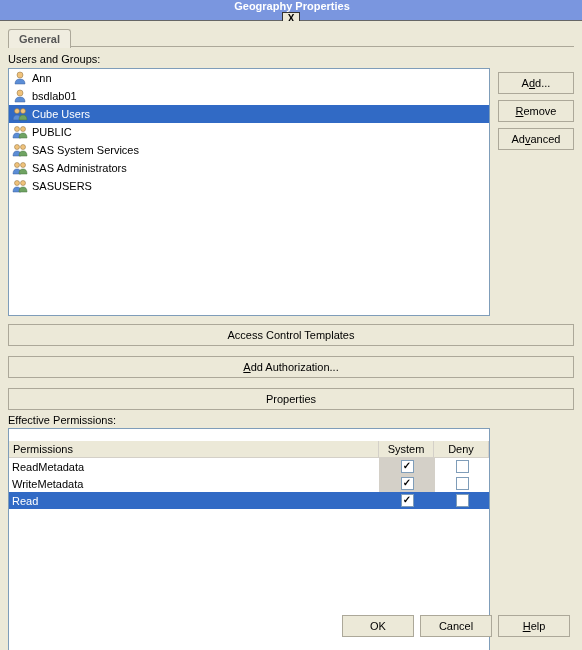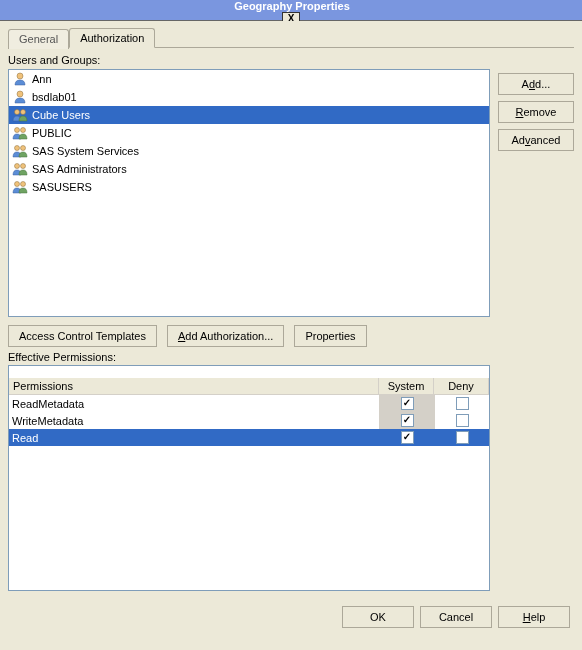--- a/index.html
+++ b/index.html
@@ -46,20 +46,21 @@
 }
 .tab {
   padding: 3px 10px;
   border: 1px solid #aca899;
   border-bottom: none;
   background: #ece9d8;
   margin-right: 0;
   position: relative;
   cursor: pointer;
   border-radius: 3px 3px 0 0;
+  font-weight: bold;
 }
 .tab.active {
   background: #ece9d8;
   top: 1px;
   border-bottom: 1px solid #ece9d8;
   z-index: 2;
 }
 .tab.inactive {
   background: #f0ede0;
   top: 2px;
@@ -90,21 +91,21 @@
 .btn {
   border: 1px solid #aca899;
   background: #ece9d8;
   padding: 3px 4px;
   font-family: inherit;
   font-size: 11px;
   cursor: pointer;
   min-width: 68px;
   height: 22px;
 }
-.row-buttons { display: flex; gap: 10px; margin-top: 8px; }
+.row-buttons { display: flex; gap: 10px; margin-top: 8px; flex-direction: column; }
 .row-buttons .btn { min-width: auto; padding: 3px 10px; }
 .u { text-decoration: underline; }
 .perms-label { margin-top: 4px; margin-bottom: 2px;}
 .perms-wrap { display:flex; gap:8px; }
 .perms-table {
   background: #fff;
   border: 1px solid #7f9db9;
   height: 226px;
   flex: 1;
   overflow: hidden;
@@ -131,40 +132,39 @@
 .cbx {
   width: 13px; height: 13px;
   border: 1px solid #7f9db9;
   background: #fff;
   display: inline-flex; align-items: center; justify-content: center;
   font-size: 10px; line-height: 1;
 }
 .cbx.checked::after { content: "✓"; color: #000; font-weight: bold; position:relative; top:-1px;}
 .footer {
   position: absolute;
-  bottom: 22px;
+  bottom: 13px;
   right: 12px;
   display: flex;
   gap: 6px;
 }
 .footer .btn { min-width: 72px; }
 </style>
 </head>
 <body>
 
 <div class="titlebar">
   <span class="title">Geography Properties</span>
   <div class="close-btn">X</div>
 </div>
 
 <div class="dialog-body">
 
   <div class="tab-row">
     <div class="tab inactive">General</div>
-    <div class="tab active">Authorization</div>
   </div>
 
   <div class="section-label">Users and Groups:</div>
 
   <div class="upper-area">
     <div class="list-box" id="list-box">
         <div class="list-item">
           <svg class="icon" viewBox="0 0 16 16">
             <circle cx="8" cy="5" r="3" fill="#f0c27b" stroke="#8a6d3b" stroke-width="0.5"></circle>
             <path d="M3 14 Q3 9 8 9 Q13 9 13 14 Z" fill="#5b8dd6" stroke="#3a5f9e" stroke-width="0.5"></path>

